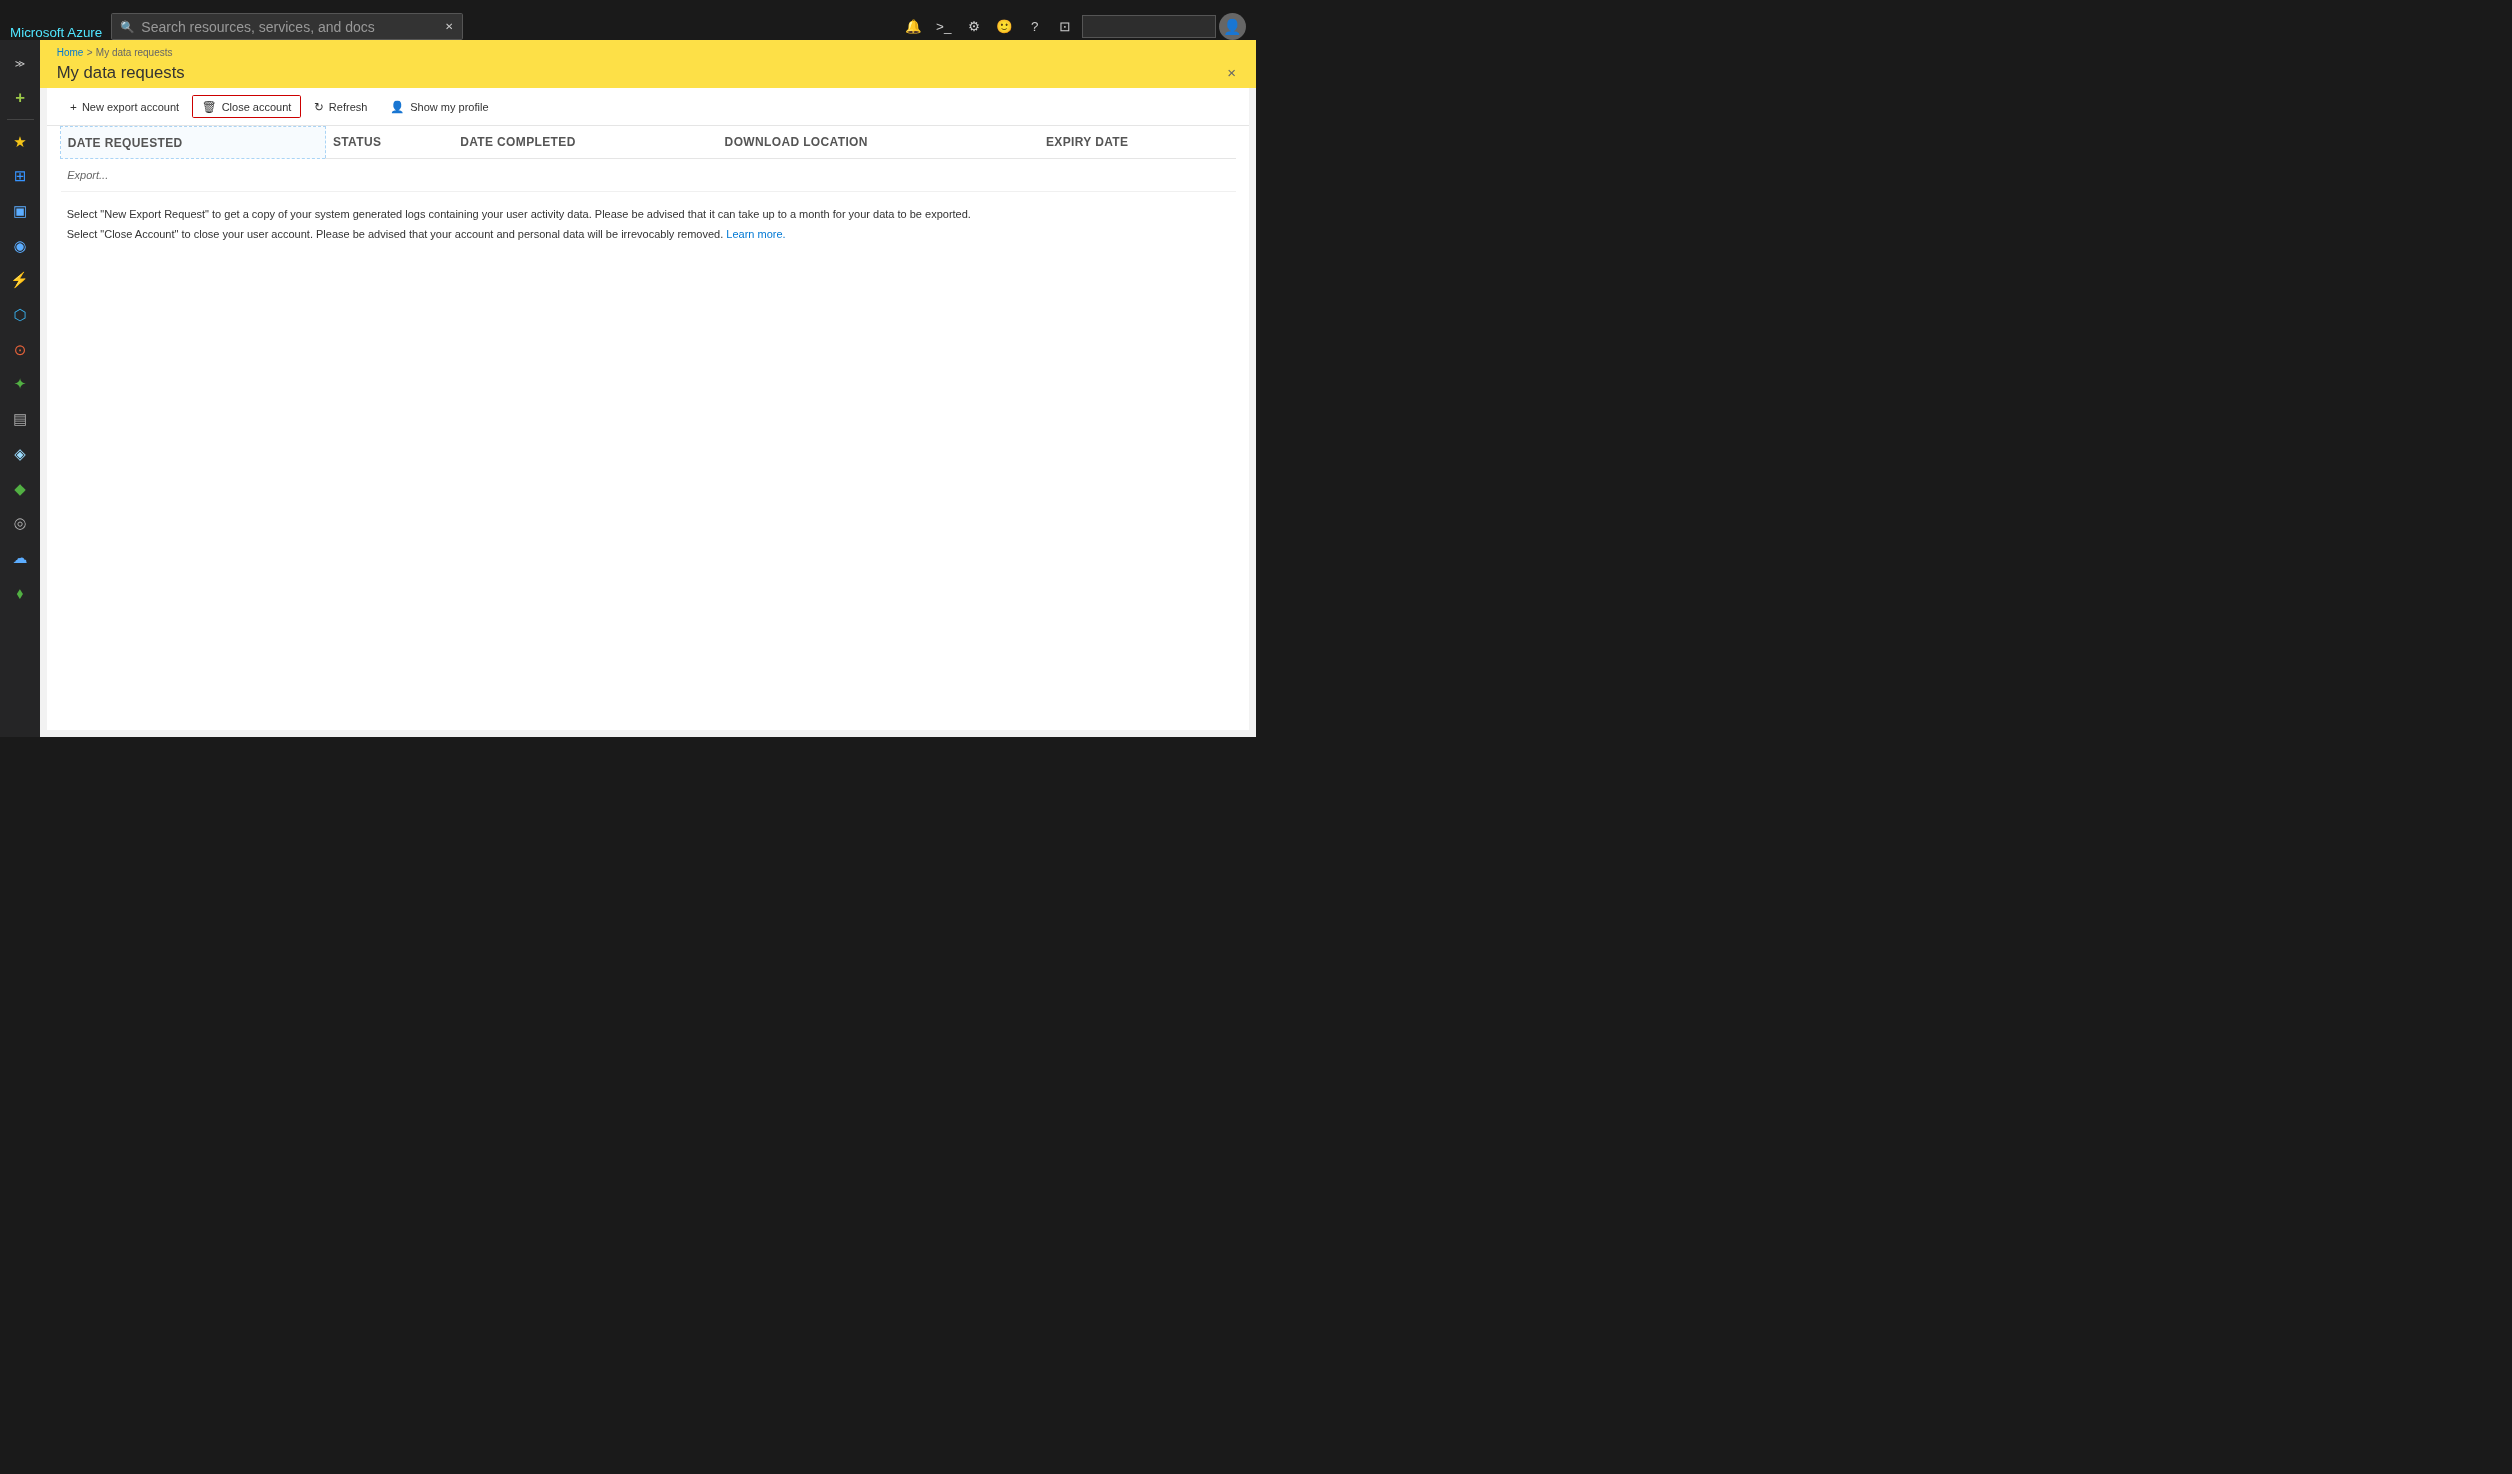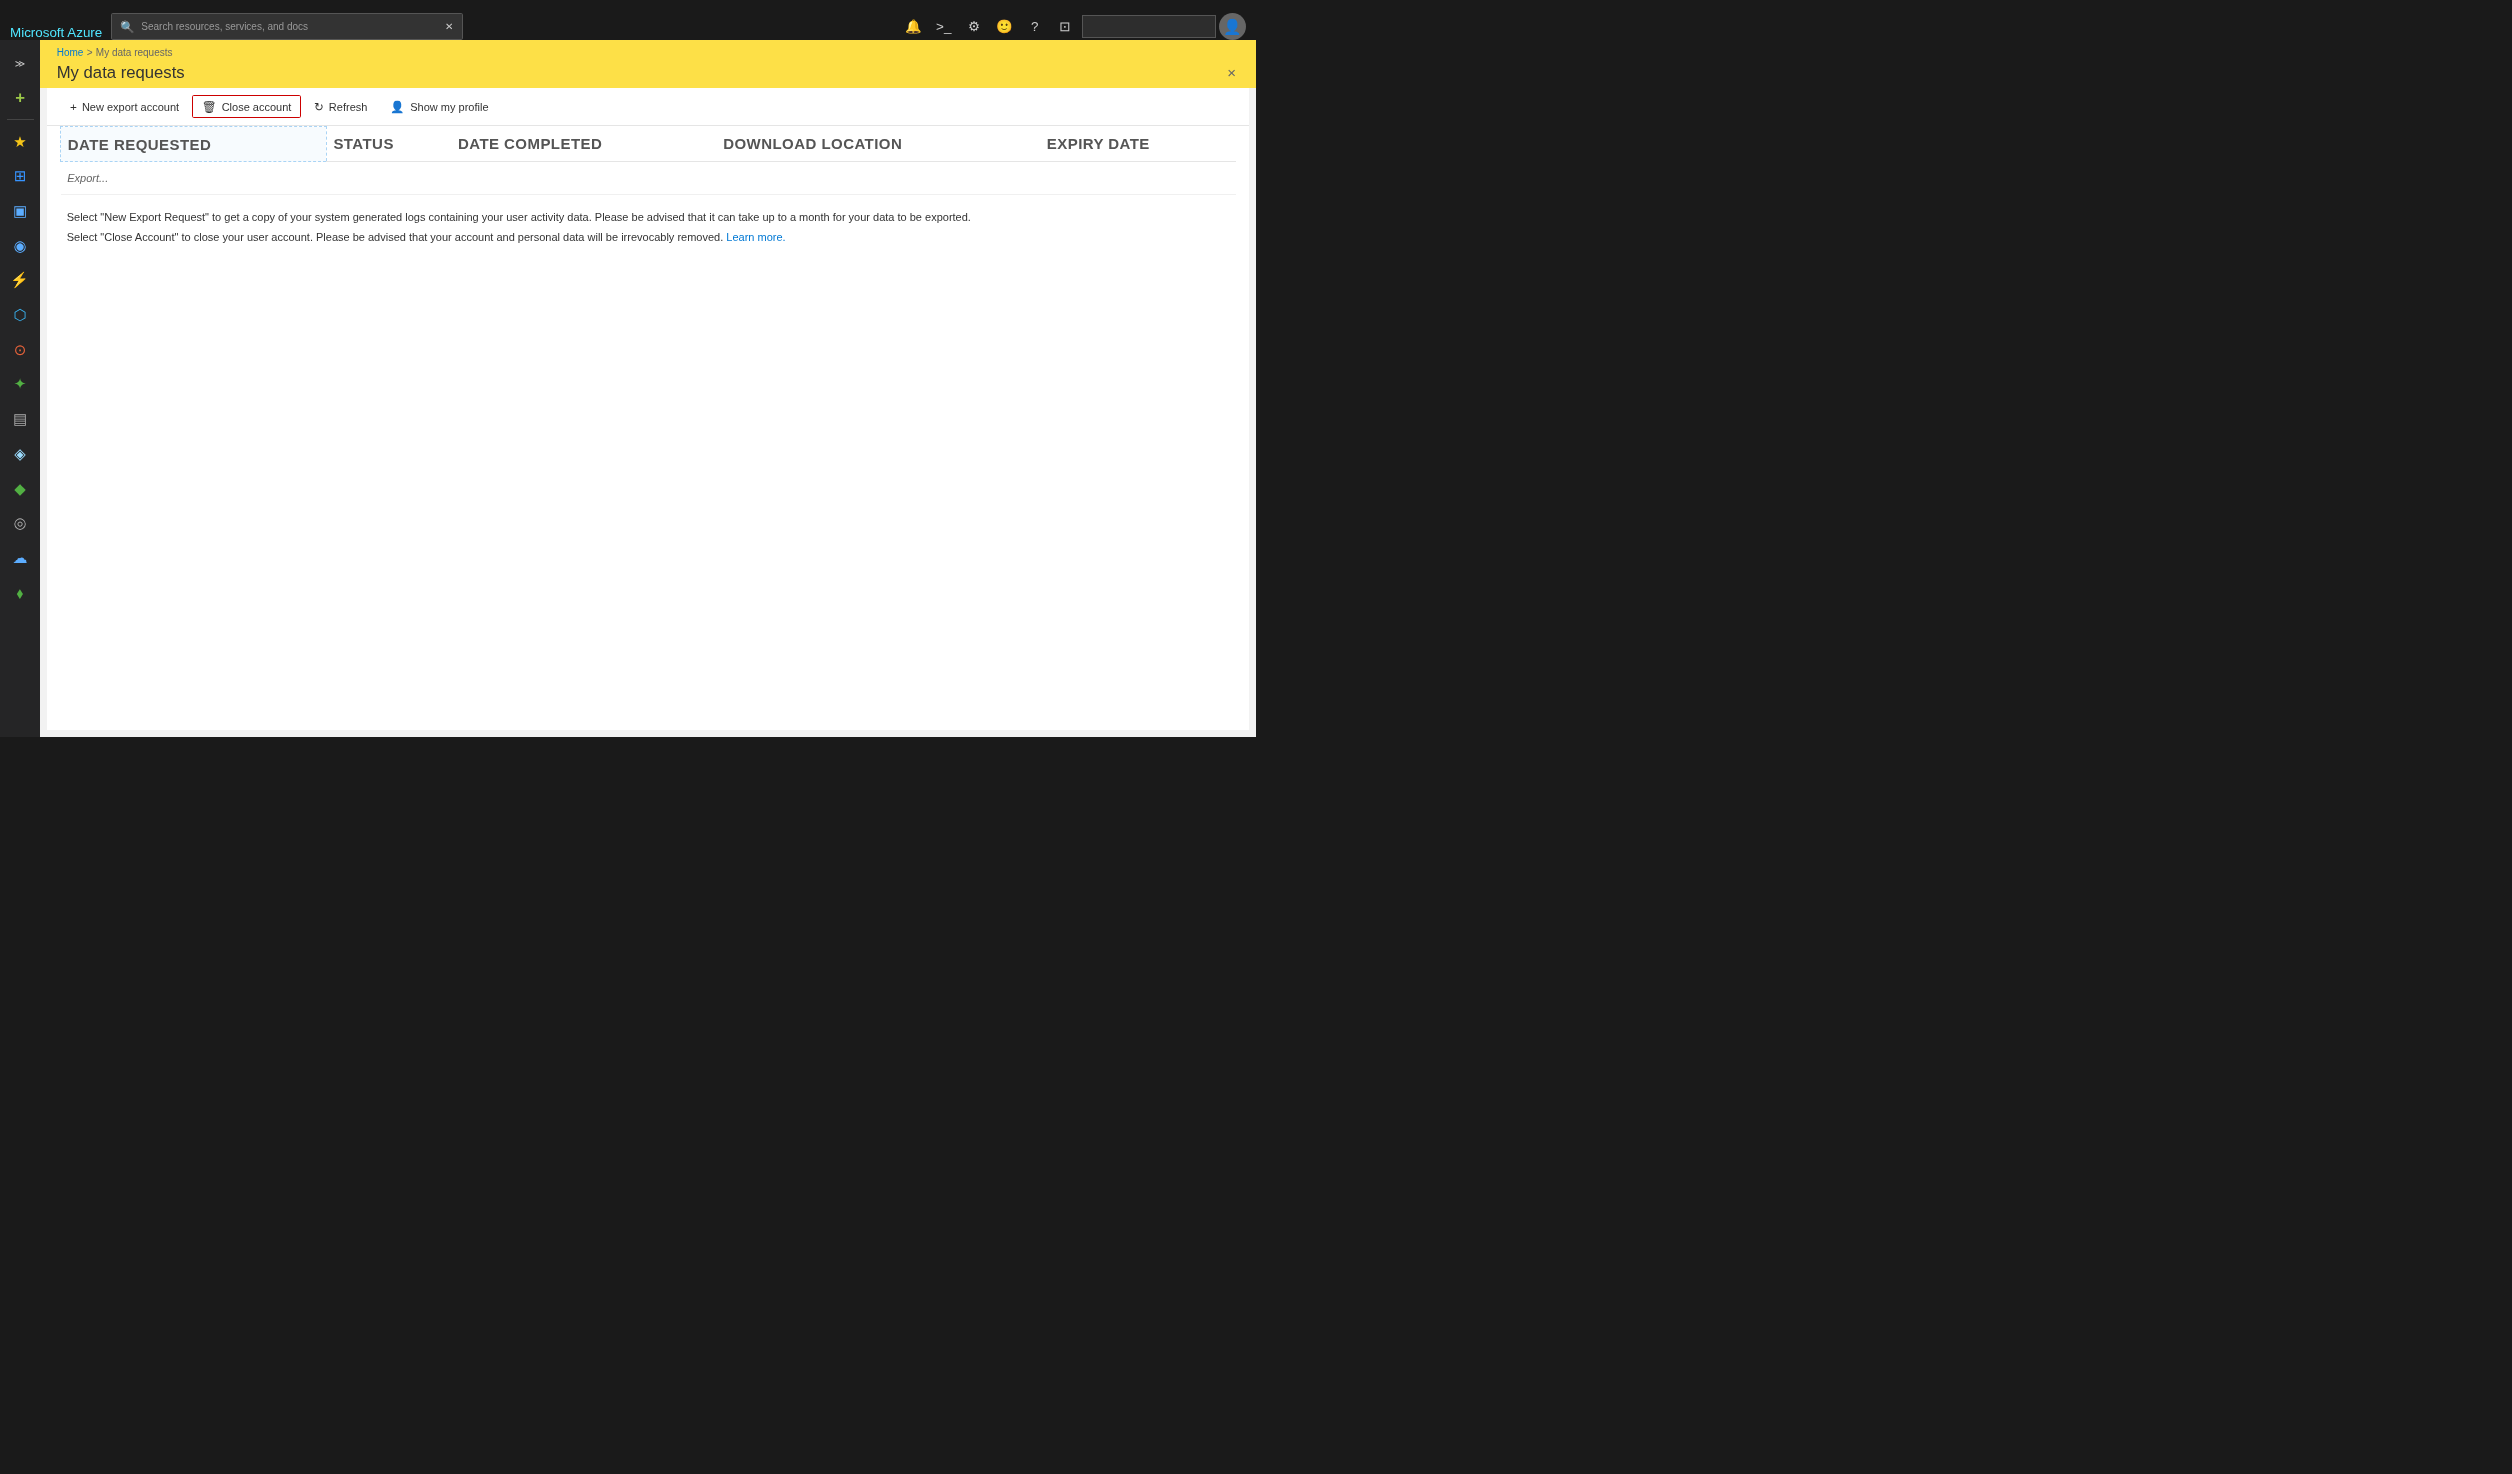--- a/index.html
+++ b/index.html
@@ -31,21 +31,21 @@
       border-radius: 1.7px;
       padding: 0 8.4px;
       height: 27px;
       gap: 6.7px;
     }
     .topbar-search input {
       background: transparent;
       border: none;
       outline: none;
       color: #ccc;
-      font-size: 10px;
+      font-size: 14px;
       flex: 1;
     }
     .topbar-search input::placeholder { color: #999; }
     .topbar-icons {
       display: flex;
       align-items: center;
       gap: 3.3px;
       margin-left: auto;
     }
     .topbar-icon {
@@ -215,21 +215,21 @@
       padding: 0 13.4px;
     }
     .data-table {
       width: 100%;
       border-collapse: collapse;
       font-size: 11px;
     }
     .data-table th {
       text-align: left;
       font-weight: 600;
-      font-size: 15px;
+      font-size: 12px;
       color: #555;
       padding: 8.4px 6.7px;
       border-bottom: 1.7px solid #e5e5e5;
       text-transform: uppercase;
       letter-spacing: 0.03em;
       white-space: nowrap;
     }
     .data-table th.col-date-req {
       border: 0.8px dashed #aad4f5;
       background: rgba(0, 120, 212, 0.03);

